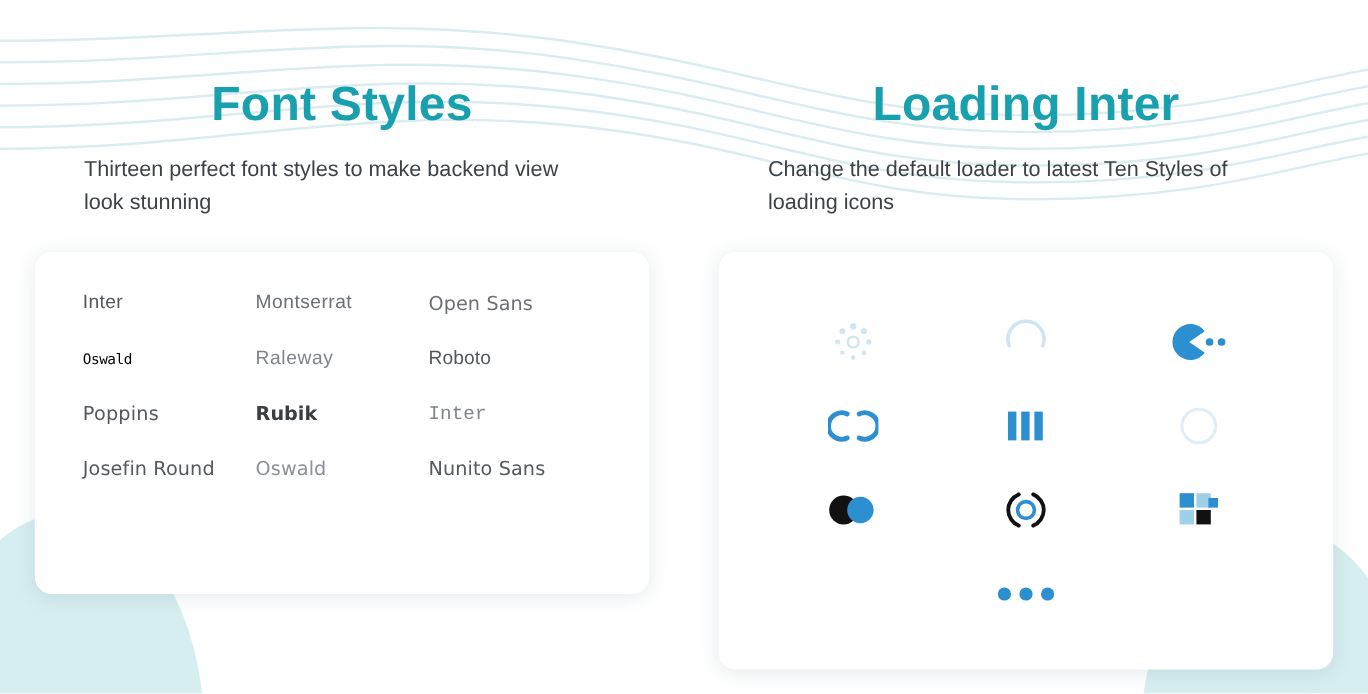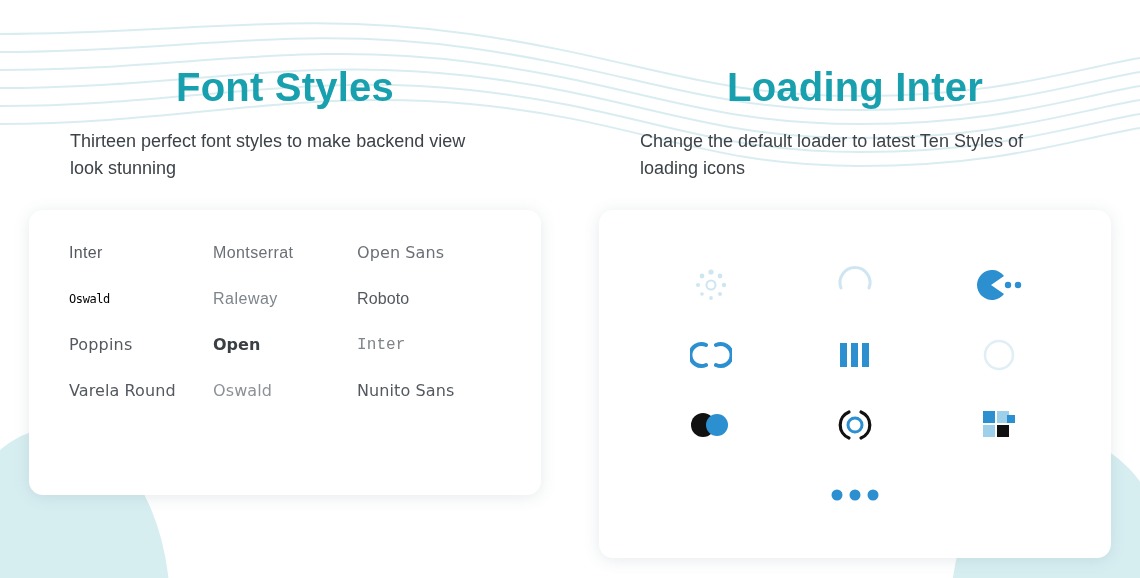--- a/index.html
+++ b/index.html
@@ -152,23 +152,23 @@
 
       <div class="card">
         <div class="font-grid">
           <div class="font-item f-lato">Inter</div>
           <div class="font-item f-montserrat">Montserrat</div>
           <div class="font-item f-opensans">Open Sans</div>
           <div class="font-item f-oswald">Oswald</div>
           <div class="font-item f-raleway">Raleway</div>
           <div class="font-item f-roboto">Roboto</div>
           <div class="font-item f-poppins">Poppins</div>
-          <div class="font-item f-rubik">Open</div>
+          <div class="font-item f-rubik">Rubik</div>
           <div class="font-item f-inter">Inter</div>
-          <div class="font-item f-varela">Varela Round</div>
+          <div class="font-item f-varela">Josefin Round</div>
           <div class="font-item f-manrope">Oswald</div>
           <div class="font-item f-nunito">Nunito Sans</div>
         </div>
       </div>
     </div>
 
     <div class="column">
       <h1 class="col-title">Loading Inter</h1>
       <p class="col-sub">Change the default loader to latest Ten Styles of loading icons</p>
 

